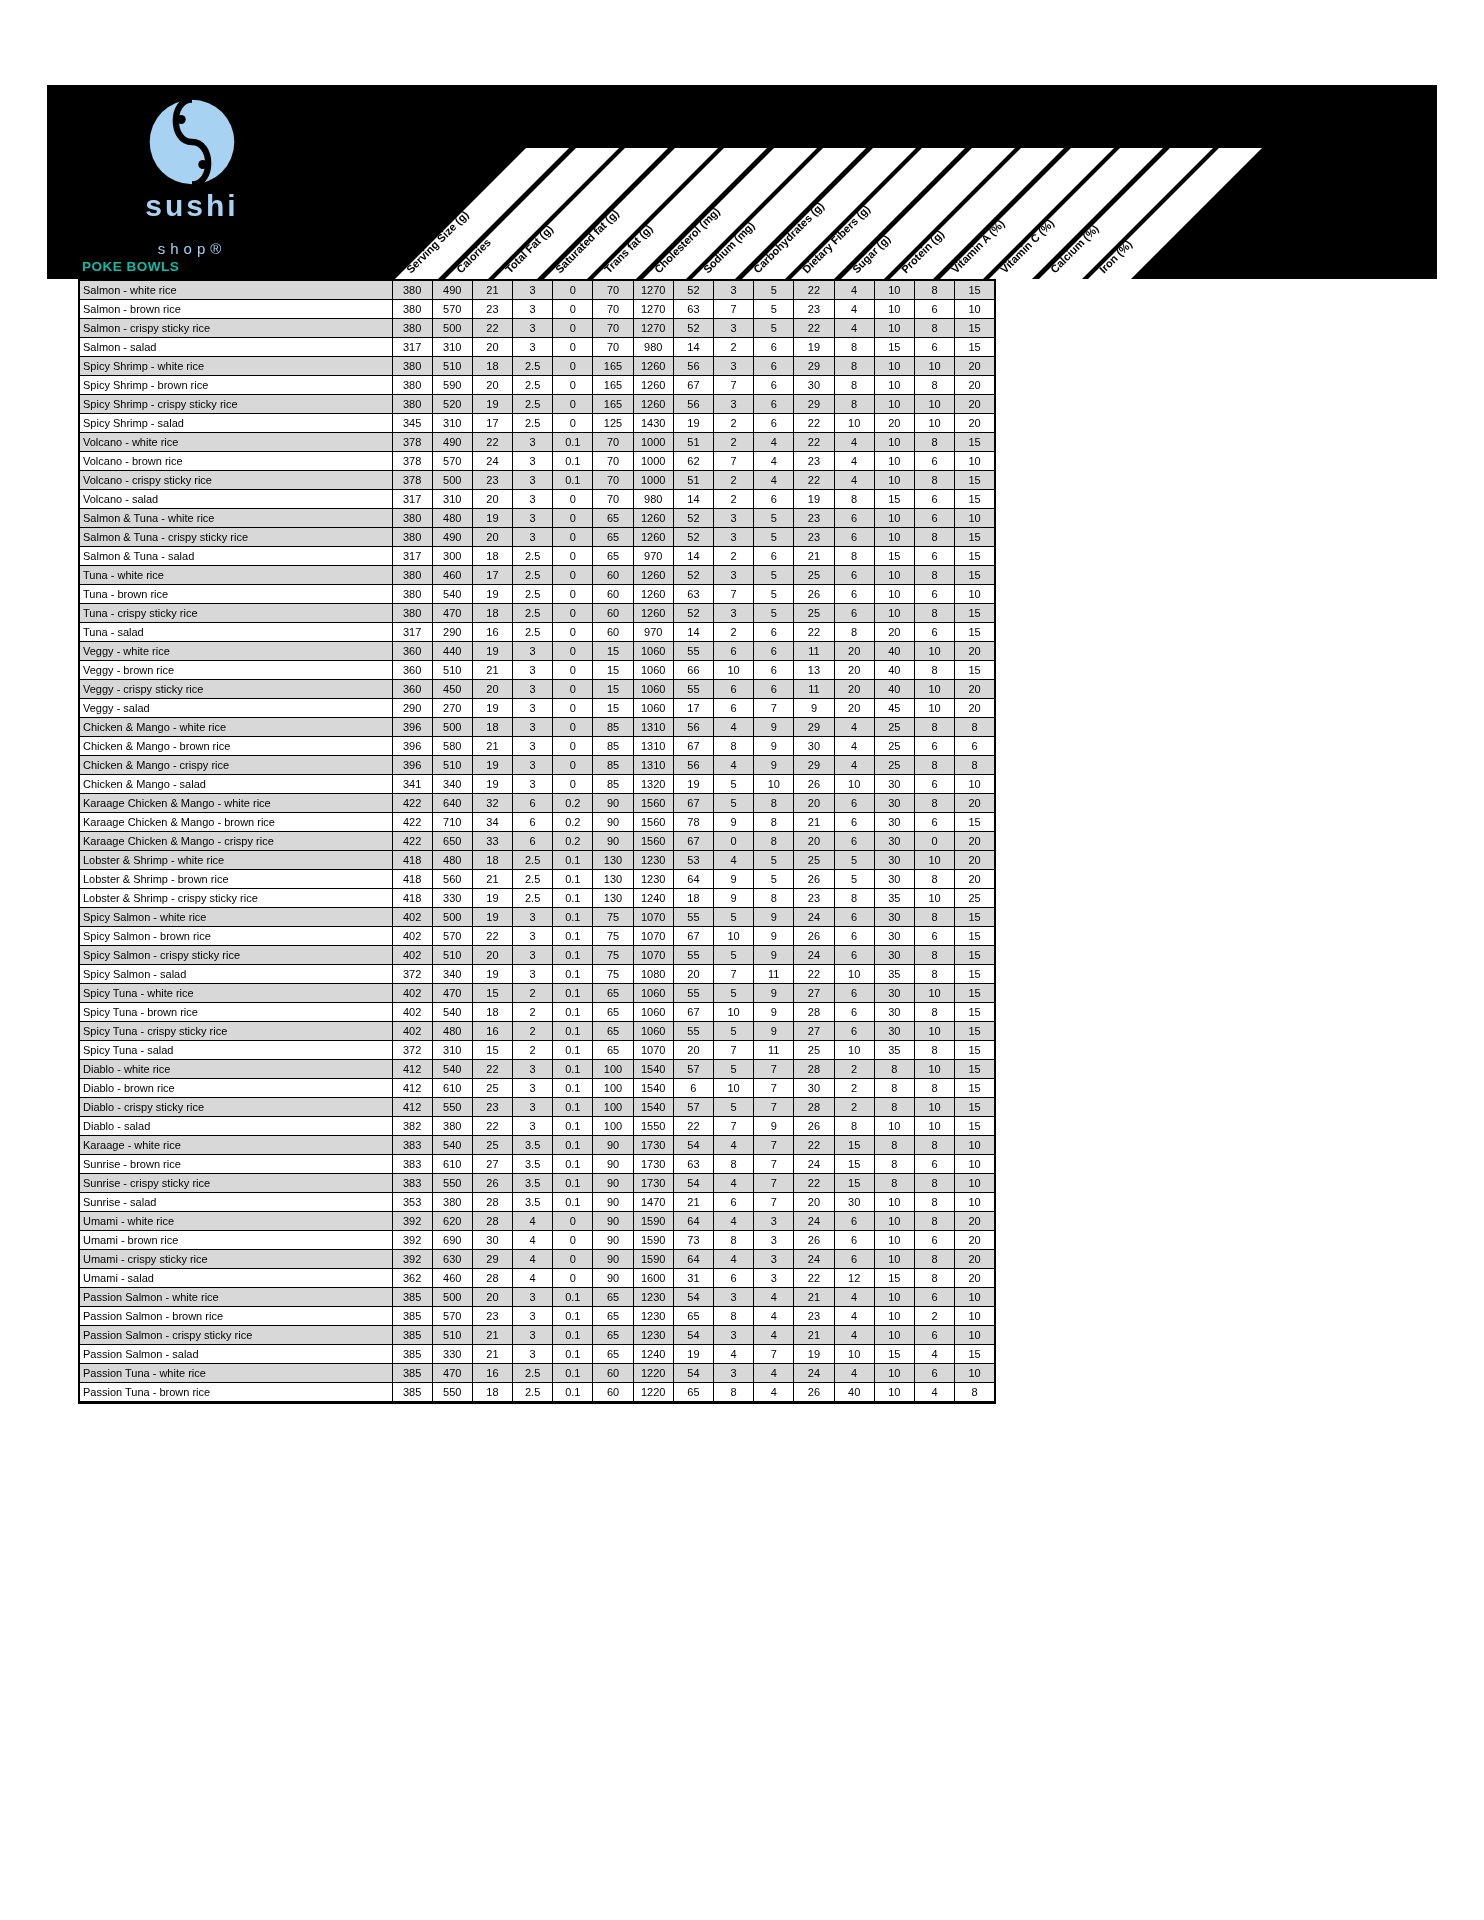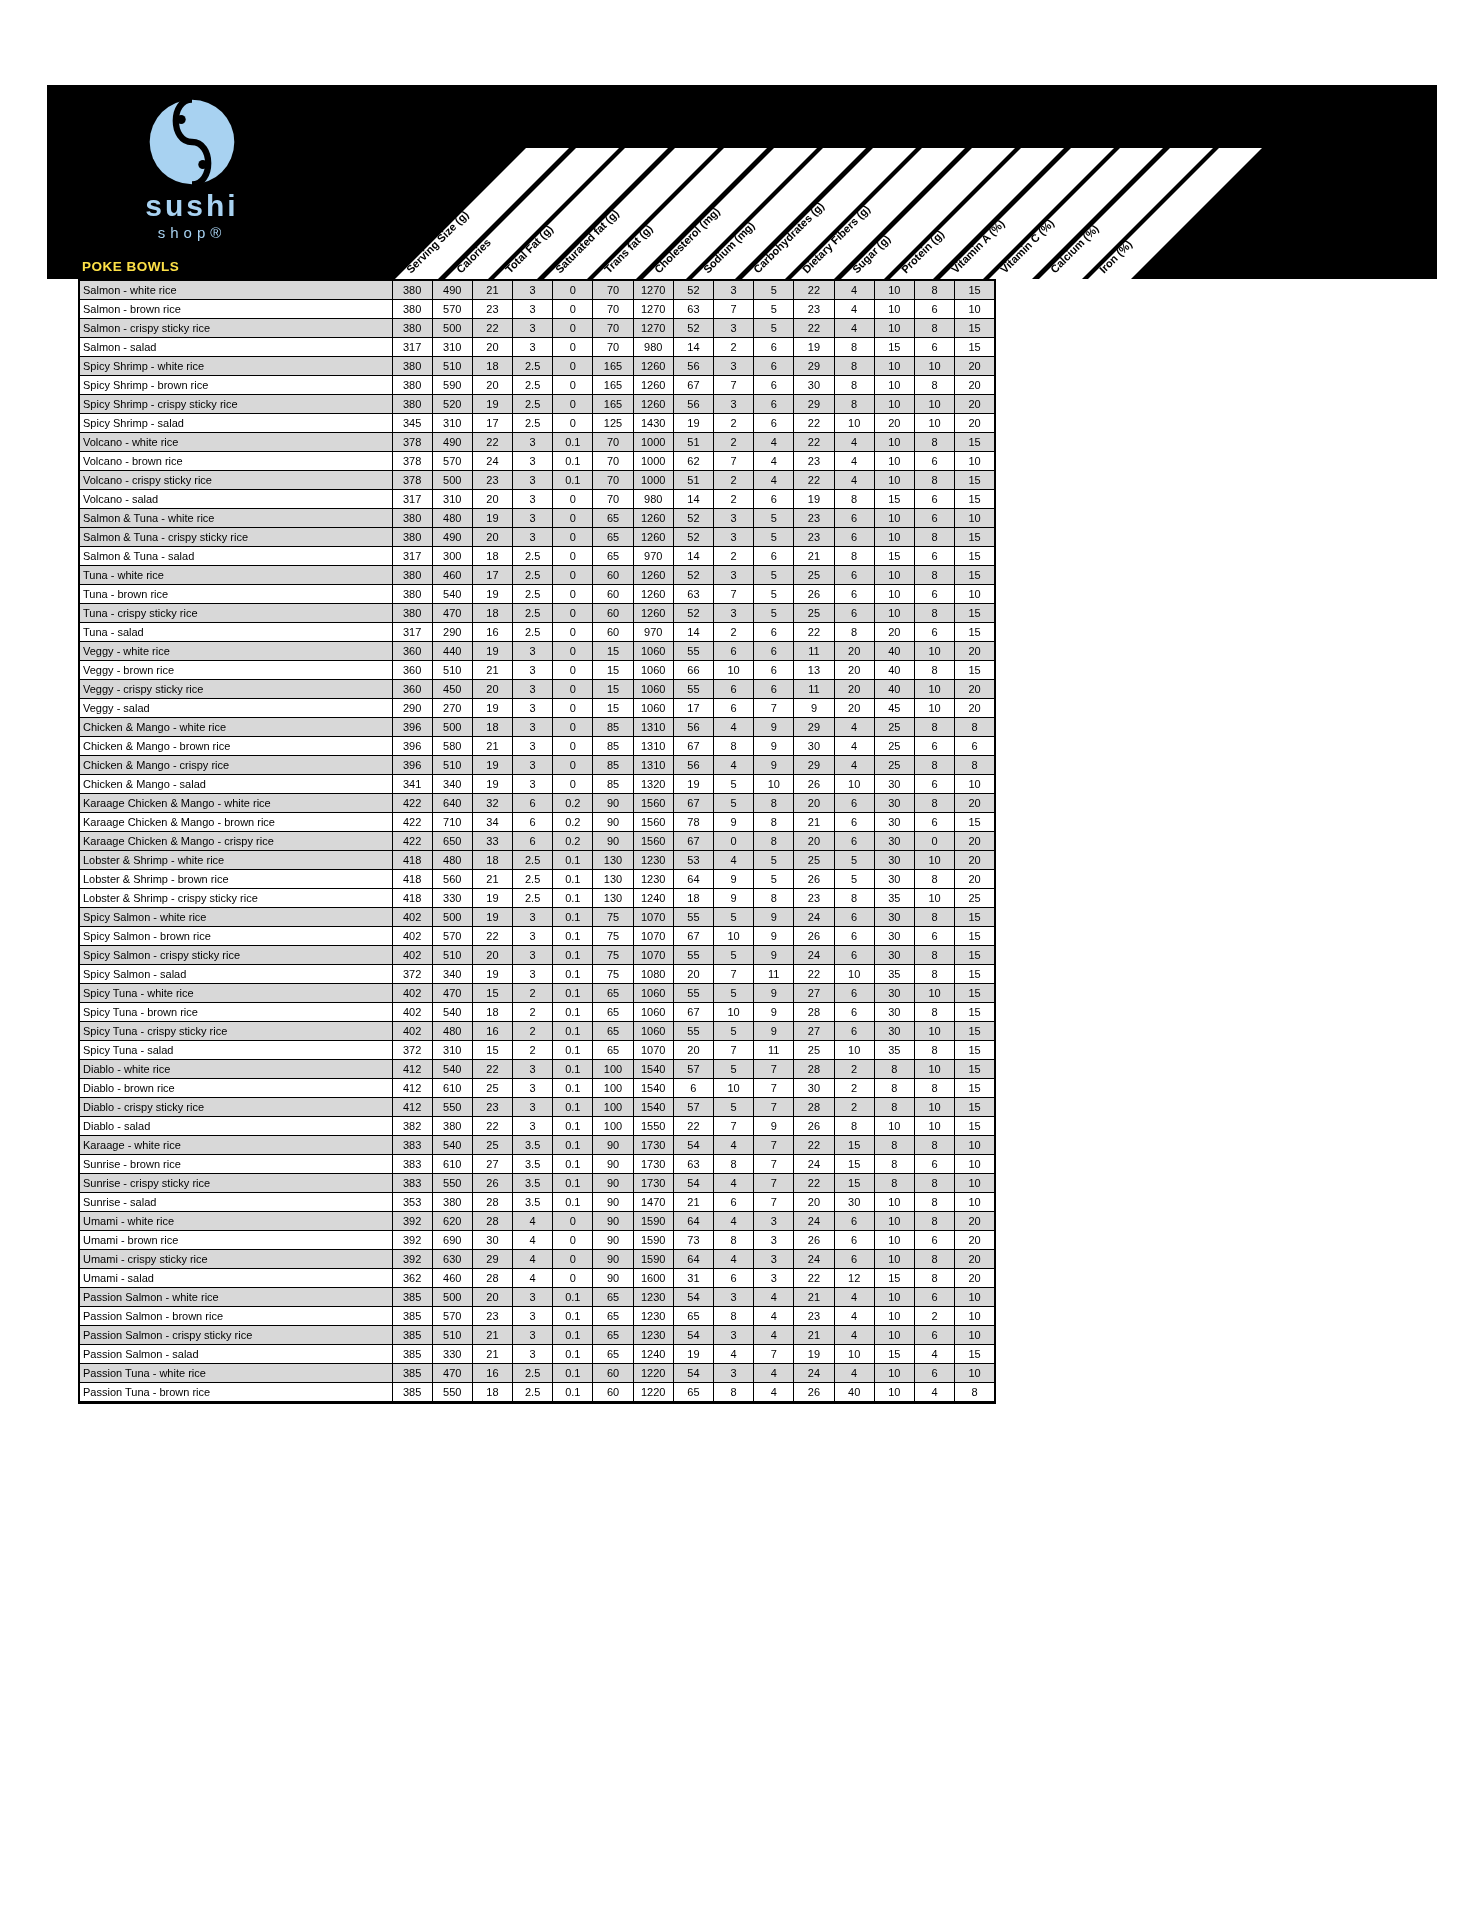--- a/index.html
+++ b/index.html
@@ -8,23 +8,23 @@
     font-family:"Liberation Sans", sans-serif;color:#000;
   }
   .header-block{
     position:absolute;left:47px;top:85px;width:1390px;height:194px;background:#000;
   }
   .logo{
     position:absolute;left:70px;top:12px;width:150px;text-align:center;color:#a8d2f1;
   }
   .logo svg{width:90px;height:90px;display:block;margin:0 auto;}
   .logo .brand{font-size:30px;font-weight:bold;letter-spacing:3px;line-height:1;margin-top:4px;}
-  .logo .sub{font-size:15px;letter-spacing:5px;margin-top:3px;}
+  .logo .sub{font-size:15px;letter-spacing:5px;margin-top:19px;}
   .section-title{
-    position:absolute;left:35px;bottom:5px;color:#fde047;font-weight:bold;
+    position:absolute;left:35px;bottom:5px;color:#14b8a6;font-weight:bold;
     font-size:13.5px;letter-spacing:0.5px;
   }
   .diag{
     position:absolute;left:345px;top:63px;width:1045px;height:131px;overflow:hidden;
   }
   .stripe{
     position:absolute;bottom:0;width:43px;height:131px;background:#fff;
     transform:skewX(-45deg);transform-origin:0 100%;
   }
   .diag-label{

